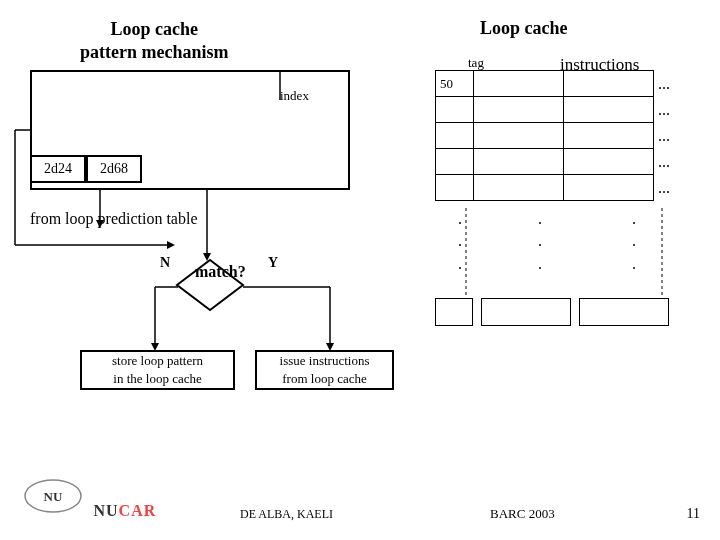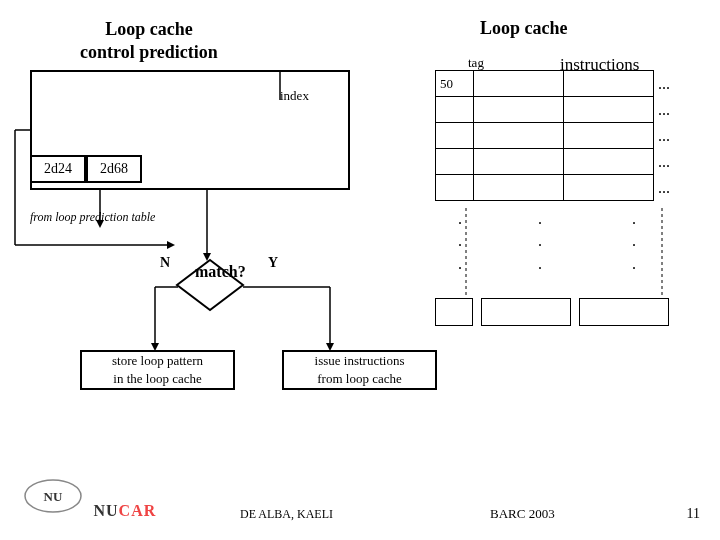--- a/index.html
+++ b/index.html
@@ -64,22 +64,21 @@
       font-size: 14px;
       font-weight: normal;
       background: #fff;
     }
 
     
     .from-loop-text {
       position: absolute;
       top: 210px;
       left: 30px;
-      font-size: 12px;
-      font-style: italic;
+      font-size: 16px;
     }
 
     
     
     .diamond-container {
       position: absolute;
       top: 258px;
       left: 175px;
       width: 80px;
       height: 60px;
@@ -121,22 +120,21 @@
       line-height: 1.4;
     }
     .action-left {
       top: 350px;
       left: 80px;
       width: 155px;
     }
     .action-right {
       top: 350px;
       left: 255px;
-      width: 155px;
-      margin-left: 27px;
+      width: 139px;
     }
 
     
     .right-title {
       position: absolute;
       top: 18px;
       left: 480px;
       font-size: 18px;
       font-weight: bold;
       text-align: center;
@@ -276,21 +274,21 @@
     <polygon points="330,351 326,343 334,343" fill="#000"></polygon>
 
     <line x1="280" y1="70" x2="280" y2="100" stroke="#000" stroke-width="1.5"></line>
 
     <line x1="466" y1="208" x2="466" y2="298" stroke="#000" stroke-width="1" stroke-dasharray="3,3"></line>
     <line x1="662" y1="208" x2="662" y2="298" stroke="#000" stroke-width="1" stroke-dasharray="3,3"></line>
   </svg>
 
   <div class="left-title">
     <span>Loop cache</span><br>
-    <span>control prediction</span>
+    <span>pattern mechanism</span>
   </div>
 
   <div class="index-label">index</div>
 
   <div class="control-box"></div>
 
   <div class="reg-boxes">
     <div class="reg-box">2d24</div>
     <div class="reg-box">2d68</div>
   </div>

